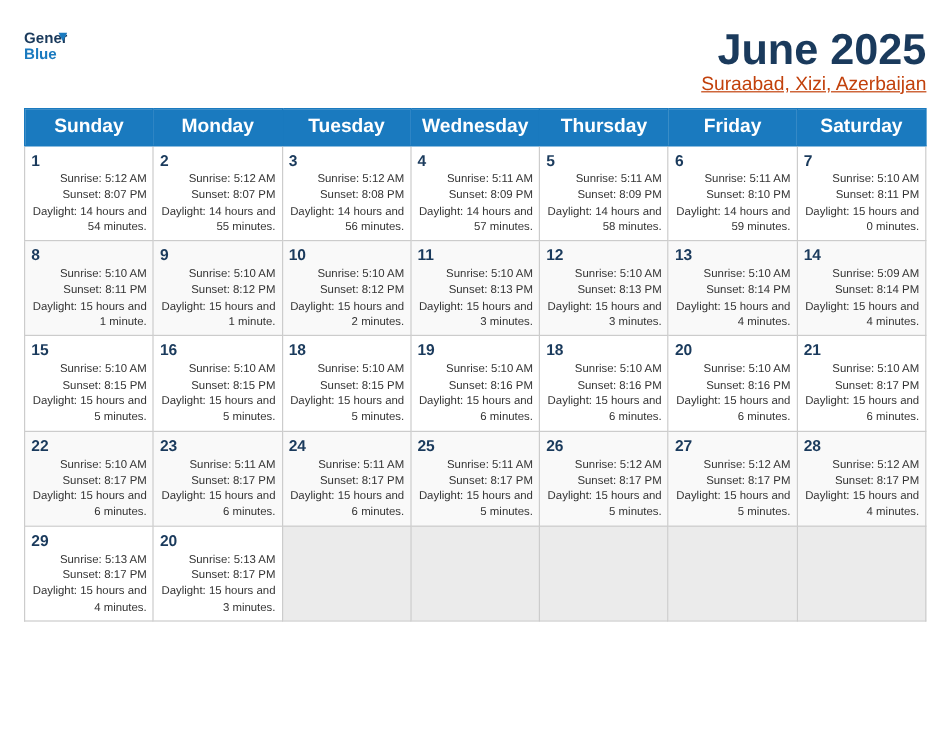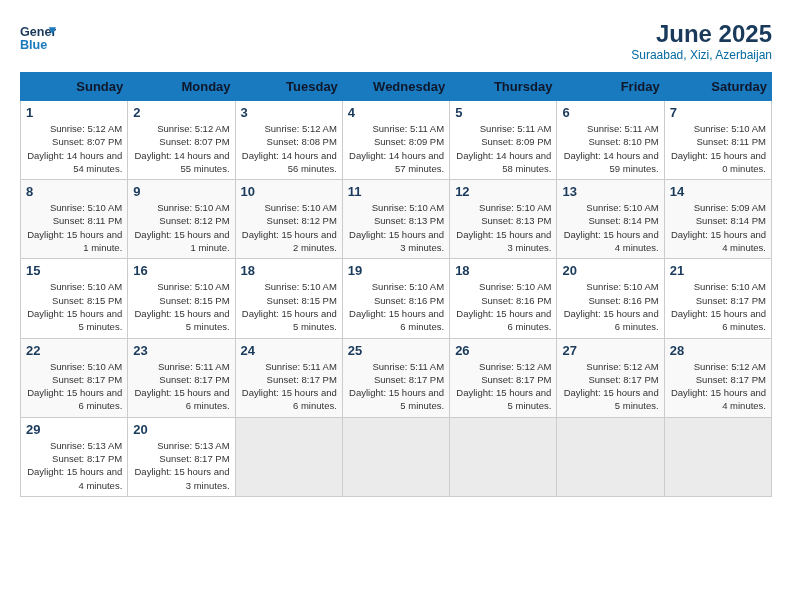--- a/index.html
+++ b/index.html
@@ -22,40 +22,41 @@
       gap: 4px;
     }
     .logo-icon {
       width: 36px;
       height: 36px;
     }
     .title-section {
       text-align: right;
     }
     .calendar-title {
-      font-size: 24px;
+      font-size: 36px;
       font-weight: bold;
       color: #1a3a5c;
     }
     .calendar-subtitle {
-      font-size: 12px;
-      color: #0369a1;
+      font-size: 16px;
+      color: #c2410c;
+      text-decoration: underline;
     }
     table {
       width: 100%;
       border-collapse: collapse;
       border: 1px solid #ccc;
     }
     thead tr th {
       background-color: #1a7abf;
-      color: #0f172a;
-      font-size: 13px;
+      color: #ffffff;
+      font-size: 16px;
       font-weight: bold;
       padding: 6px 4px;
-      text-align: right;
+      text-align: center;
       border: 1px solid #1a7abf;
     }
     tbody tr td {
       vertical-align: top;
       border: 1px solid #ccc;
       padding: 4px 5px;
       font-size: 10px;
       color: #333;
       width: calc(100% / 7);
       min-height: 80px;

